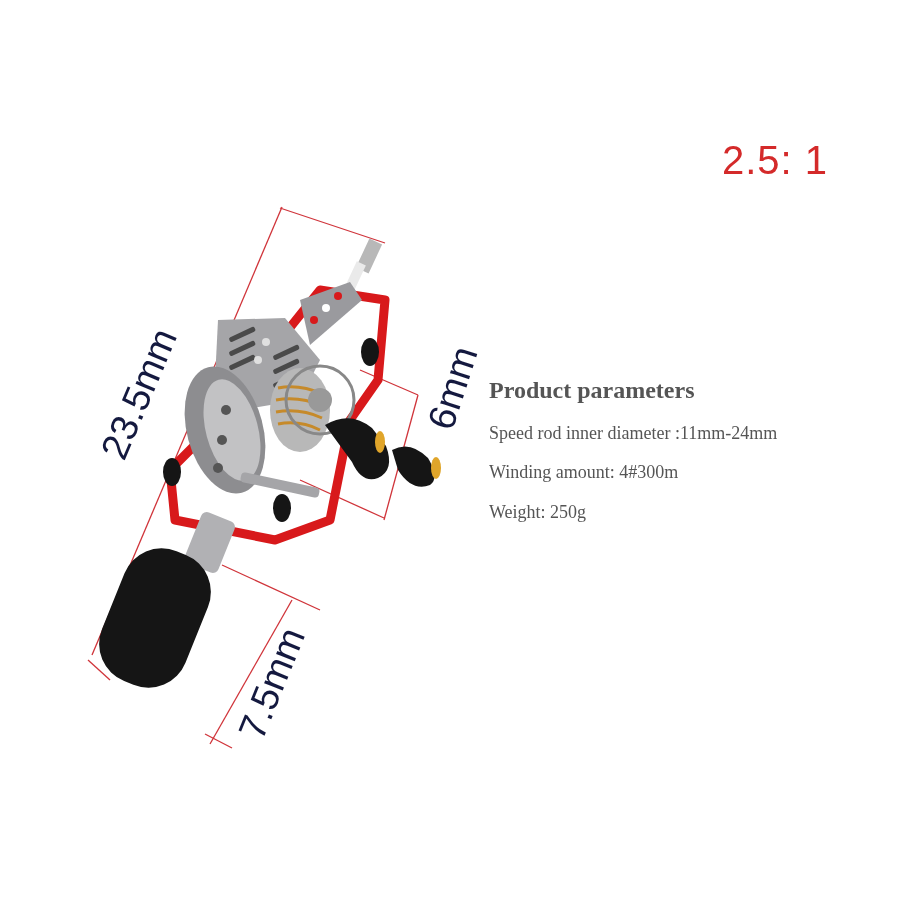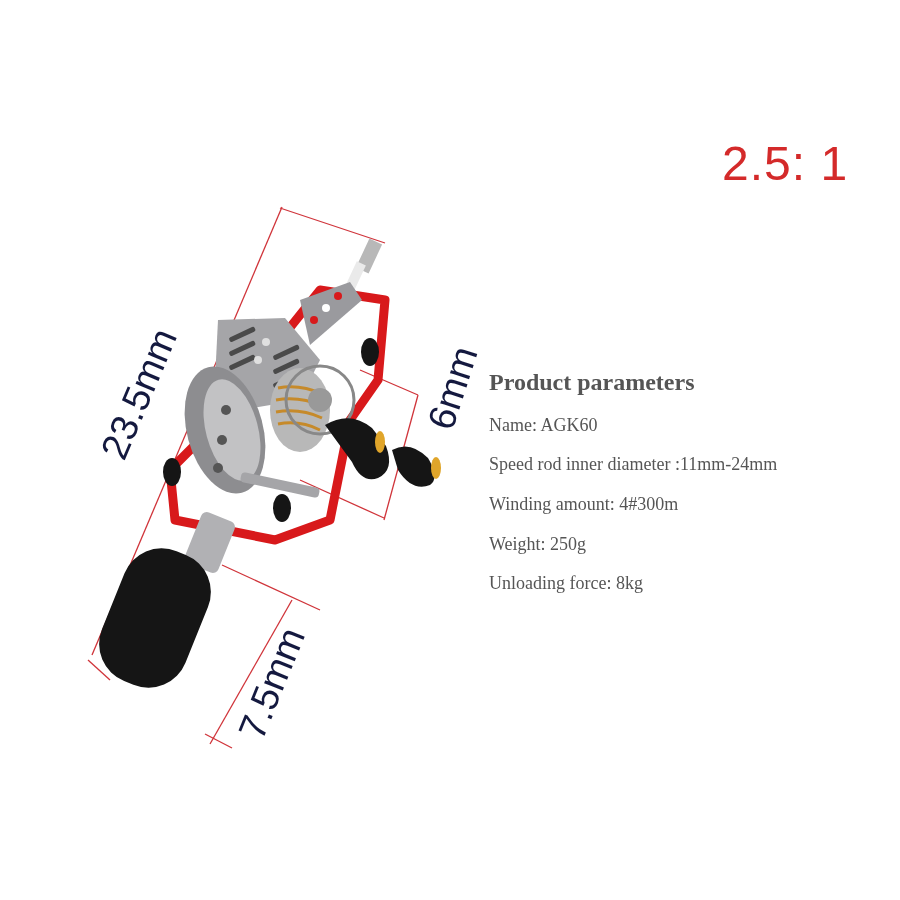--- a/index.html
+++ b/index.html
@@ -1,22 +1,22 @@
 <!DOCTYPE html>
 <html><head>
   <meta charset="utf-8">
   <style>
     html, body { margin: 0; padding: 0; background: #ffffff; }
     .page { position: relative; width: 900px; height: 900px; background: #ffffff; overflow: hidden; }
     .ratio-badge {
       position: absolute; left: 722px; top: 140px;
-      font-family: "Liberation Sans", sans-serif; font-size: 48px; color: #d42a2a;
+      font-family: "Liberation Sans", sans-serif; font-size: 40px; color: #d42a2a;
       letter-spacing: 1px; line-height: 1;
     }
-    .params { position: absolute; left: 489px; top: 368px; font-family: "Liberation Serif", serif; color: #555555; }
+    .params { position: absolute; left: 489px; top: 376px; font-family: "Liberation Serif", serif; color: #555555; }
     .params-title { font-size: 24px; font-weight: bold; color: #555555; margin: 0 0 18px 0; line-height: 1.2; }
     .param-row { font-size: 18px; line-height: 20px; margin-bottom: 19.6px; white-space: nowrap; }
     .illustration { position: absolute; left: 0; top: 0; width: 900px; height: 900px; }
     .dim-label { font-family: "Liberation Sans", sans-serif; fill: #14193f; }
   </style>
 </head>
 <body>
 
 <div class="page">
 
@@ -96,20 +96,18 @@
 
     <text class="dim-label" x="0" y="0" font-size="38" transform="translate(124 462) rotate(-67)" id="dimLength">23.5mm</text>
     <text class="dim-label" x="0" y="0" font-size="38" transform="translate(452 432) rotate(-72)" id="dimKnob">6mm</text>
     <text class="dim-label" x="0" y="0" font-size="38" transform="translate(262 742) rotate(-68)" id="dimGrip">7.5mm</text>
   </svg>
 
   <div class="ratio-badge">2.5: 1</div>
 
   <div class="params">
     <div class="params-title">Product parameters</div>
-    <div class="param-row">Name: AGK60</div>
     <div class="param-row">Speed rod inner diameter :11mm-24mm</div>
     <div class="param-row">Winding amount: 4#300m</div>
     <div class="param-row">Weight: 250g</div>
-    <div class="param-row">Unloading force: 8kg</div>
   </div>
 
 </div>
 
 </body></html>

